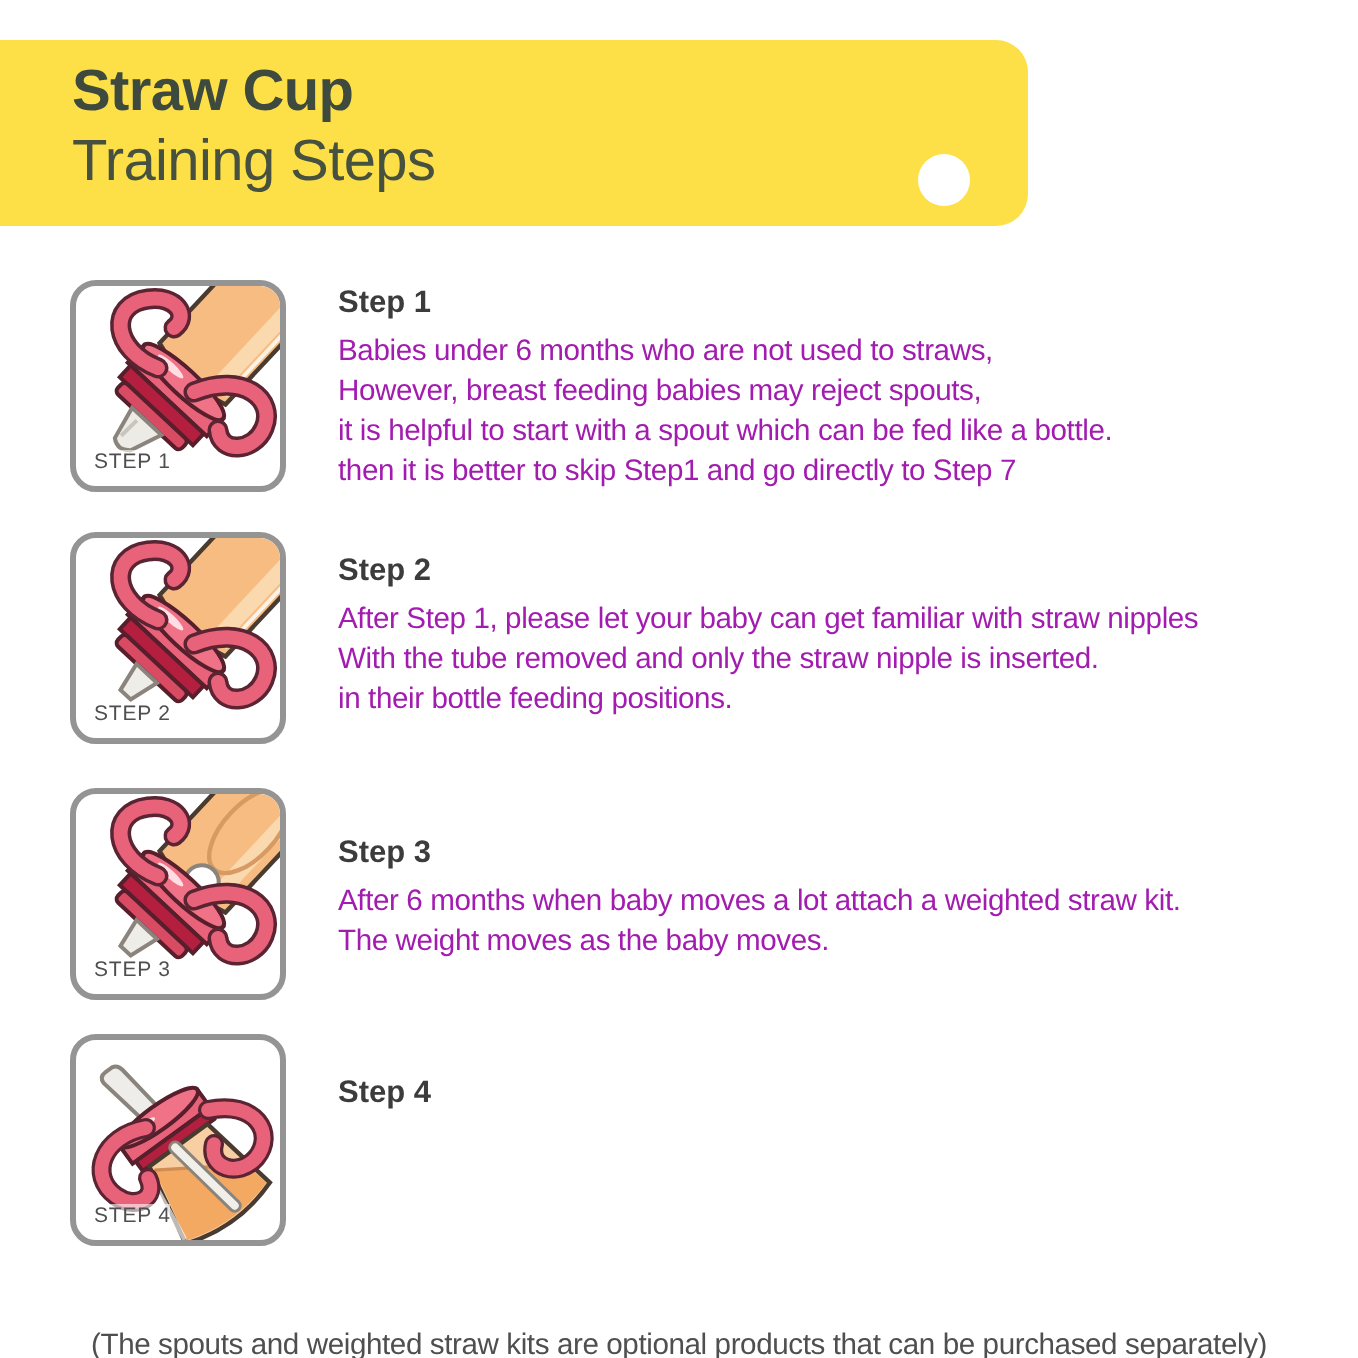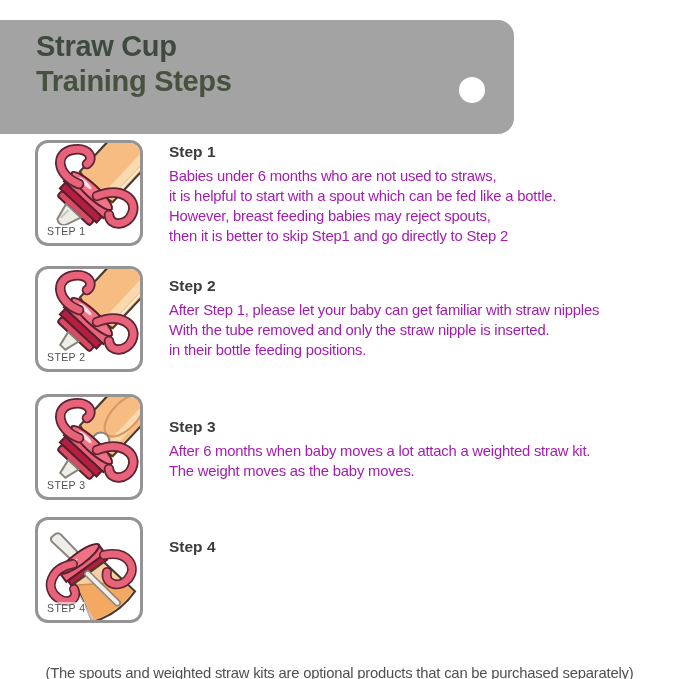--- a/index.html
+++ b/index.html
@@ -2,30 +2,30 @@
 <html><head>
 <meta charset="utf-8">
 <style>
   html,body{margin:0;padding:0;}
   body{
     width:679px;height:679px;position:relative;overflow:hidden;background:#ffffff;
     font-family:"Liberation Sans",sans-serif;
   }
   
   .banner{
-    position:absolute;left:0;top:20px;width:514px;height:114px;
-    background:#a3a3a3;border-radius:0 16px 16px 0;
+    position:absolute;left:0;top:20px;width:514px;height:93px;
+    background:#fde047;border-radius:0 16px 16px 0;
   }
   .banner-title{
     position:absolute;left:36px;top:9px;font-size:29px;line-height:35px;
     font-weight:bold;color:#3f4a3f;letter-spacing:-0.3px;
   }
   .banner-sub{
     position:absolute;left:36px;top:44px;font-size:29px;line-height:35px;
-    font-weight:bold;color:#47513f;letter-spacing:-0.3px;text-align:center;
+    font-weight:normal;color:#47513f;letter-spacing:-0.3px;text-align:center;
   }
   .hole{
     position:absolute;left:459px;top:57px;width:26px;height:26px;
     border-radius:50%;background:#ffffff;
   }
   
   .frame{
     position:absolute;left:35px;width:102px;height:100px;background:#ffffff;
     border:3.5px solid #949494;border-radius:13px;overflow:hidden;
   }
@@ -74,23 +74,23 @@
     <path d="M59,53 C84,43 100,57 94,71 C89,83 72,84 71,72" stroke="#5b2433" stroke-width="10.5" fill="none" stroke-linecap="round"></path>
     <path d="M59,53 C84,43 100,57 94,71 C89,83 72,84 71,72" stroke="#e8637a" stroke-width="7" fill="none" stroke-linecap="round"></path>
   </svg>
   <div class="step-label">STEP 1</div>
 </div>
 
 <div class="text-block text-1">
   <div class="step-heading">Step 1</div>
   <div class="step-lines">
     <div>Babies under 6 months who are not used to straws,</div>
+    <div>However, breast feeding babies may reject spouts,</div>
     <div>it is helpful to start with a spout which can be fed like a bottle.</div>
-    <div>However, breast feeding babies may reject spouts,</div>
-    <div>then it is better to skip Step1 and go directly to Step 2</div>
+    <div>then it is better to skip Step1 and go directly to Step 7</div>
   </div>
 </div>
 
 <div class="frame frame-2">
   <svg viewBox="0 0 102 100">
     <g transform="rotate(43 56 50)">
       <path d="M31,-46 L76,-46 L76,44 Q53,51 31,44 Z" fill="#f7bc81" stroke="#4a3b30" stroke-width="2.2"></path>
       <path d="M63,-44 L71,-44 L71,42.5 L63,43.5 Z" fill="#fbd9ae"></path>
       <path d="M73,-40 L73,40" stroke="#ffffff" stroke-width="2" opacity="0.8" fill="none" stroke-linecap="round"></path>
       <rect x="26" y="50" width="54" height="12" fill="#e8637a" stroke="#571f2c" stroke-width="2"></rect>

